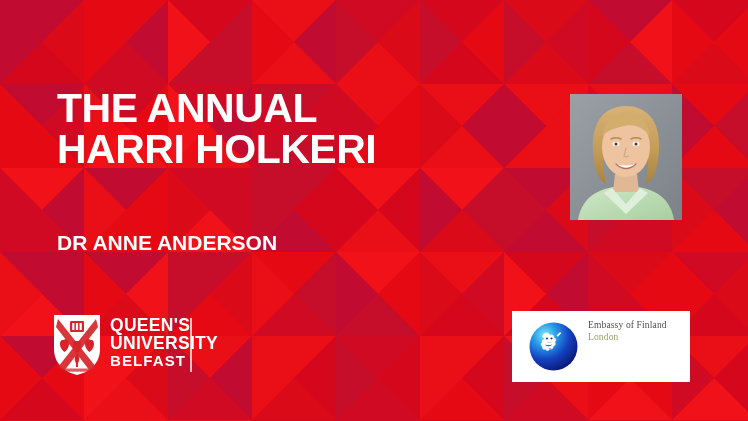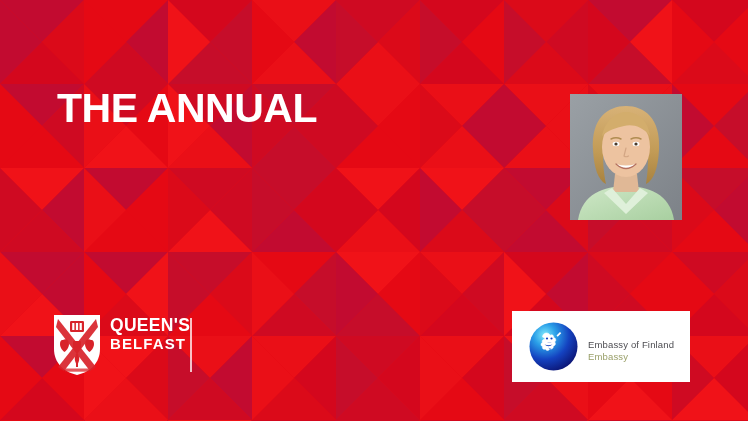--- a/index.html
+++ b/index.html
@@ -84,21 +84,21 @@
   }
   .institute .ln { display:block; white-space:nowrap; }
 
   
   .embassy-box {
     position:absolute; left:512px; top:311px; width:178px; height:71px;
     background:#ffffff;
   }
   .embassy-emblem { position:absolute; left:14px; top:8px; width:55px; height:55px; }
   .embassy-emblem svg { display:block; width:55px; height:55px; }
-  .embassy-text { position:absolute; left:76px; top:28px; }
+  .embassy-text { position:absolute; left:76px; top:8px;font-family:Liberation Serif, serif; }
   .embassy-text .e1 {
     display:block; color:#4d4d52; font-size:9.5px; line-height:12px; letter-spacing:0.15px;
   }
   .embassy-text .e2 {
     display:block; color:#9aa06a; font-size:9.5px; line-height:12px; letter-spacing:0.15px;
   }
 </style>
 </head>
 <body>
 
@@ -418,23 +418,25 @@
       </div>
       <div class="cell" style="left: 672px; top: 420px;">
         <i class="t-top" style="--c: #db0a19;"></i>
         <i class="t-right" style="--c: #d4071d;"></i>
         <i class="t-left" style="--c: #db0a19;"></i>
       </div>
     </div>
 
   <div class="headline">
     <span class="ln">THE ANNUAL</span>
+    <span class="ln">HARRI HOLKERI</span>
   </div>
 
   <div class="subhead">
+    <span class="ln">DR ANNE ANDERSON</span>
   </div>
 
   <div class="portrait">
     <svg viewBox="0 0 112 126" xmlns="http://www.w3.org/2000/svg">
       <defs>
         <linearGradient id="bgGrad" x1="0" y1="0" x2="1" y2="1">
           <stop offset="0%" stop-color="#9aa0a5"></stop>
           <stop offset="100%" stop-color="#7d8288"></stop>
         </linearGradient>
         <linearGradient id="hairGrad" x1="0" y1="0" x2="0" y2="1">
@@ -497,20 +499,21 @@
         <rect x="21" y="28" width="8" height="7" rx="1" fill="#d8232a"></rect>
 
         <path d="M25 40 C22 43 22 48 25 52 C28 48 28 43 25 40 Z" fill="#d8232a"></path>
         <rect x="24" y="49" width="2" height="5" fill="#d8232a"></rect>
 
         <rect x="13" y="55.5" width="24" height="3.2" fill="#d8232a" opacity="0.75"></rect>
       </svg>
     </span>
     <span class="qub-words">
       <span class="w1">QUEEN'S</span>
+      <span class="w2">UNIVERSITY</span>
       <span class="w3">BELFAST</span>
     </span>
   </div>
 
   <div class="divider"></div>
 
 
   <div class="embassy-box">
     <span class="embassy-emblem">
       <svg viewBox="0 0 55 55" xmlns="http://www.w3.org/2000/svg">
@@ -538,17 +541,17 @@
           <path d="M21 23 q2.4 2 4.8 0 q-2.4 1.4-4.8 0 z"></path>
           <path d="M18.5 25.5 q4 1.3 8 0 q-4 3.4-8 0 z"></path>
           <path d="M22 28.5 q2 1.2 3.6 0 q-1.8 2.2-3.6 0 z"></path>
         </g>
 
         <path d="M30.5 16.5 L34 13 L35.2 14.2 L31.7 17.7 Z" fill="#ffffff"></path>
       </svg>
     </span>
     <span class="embassy-text">
       <span class="e1">Embassy of Finland</span>
-      <span class="e2">Embassy</span>
+      <span class="e2">London</span>
     </span>
   </div>
 
 </div>
 
 </body></html>

